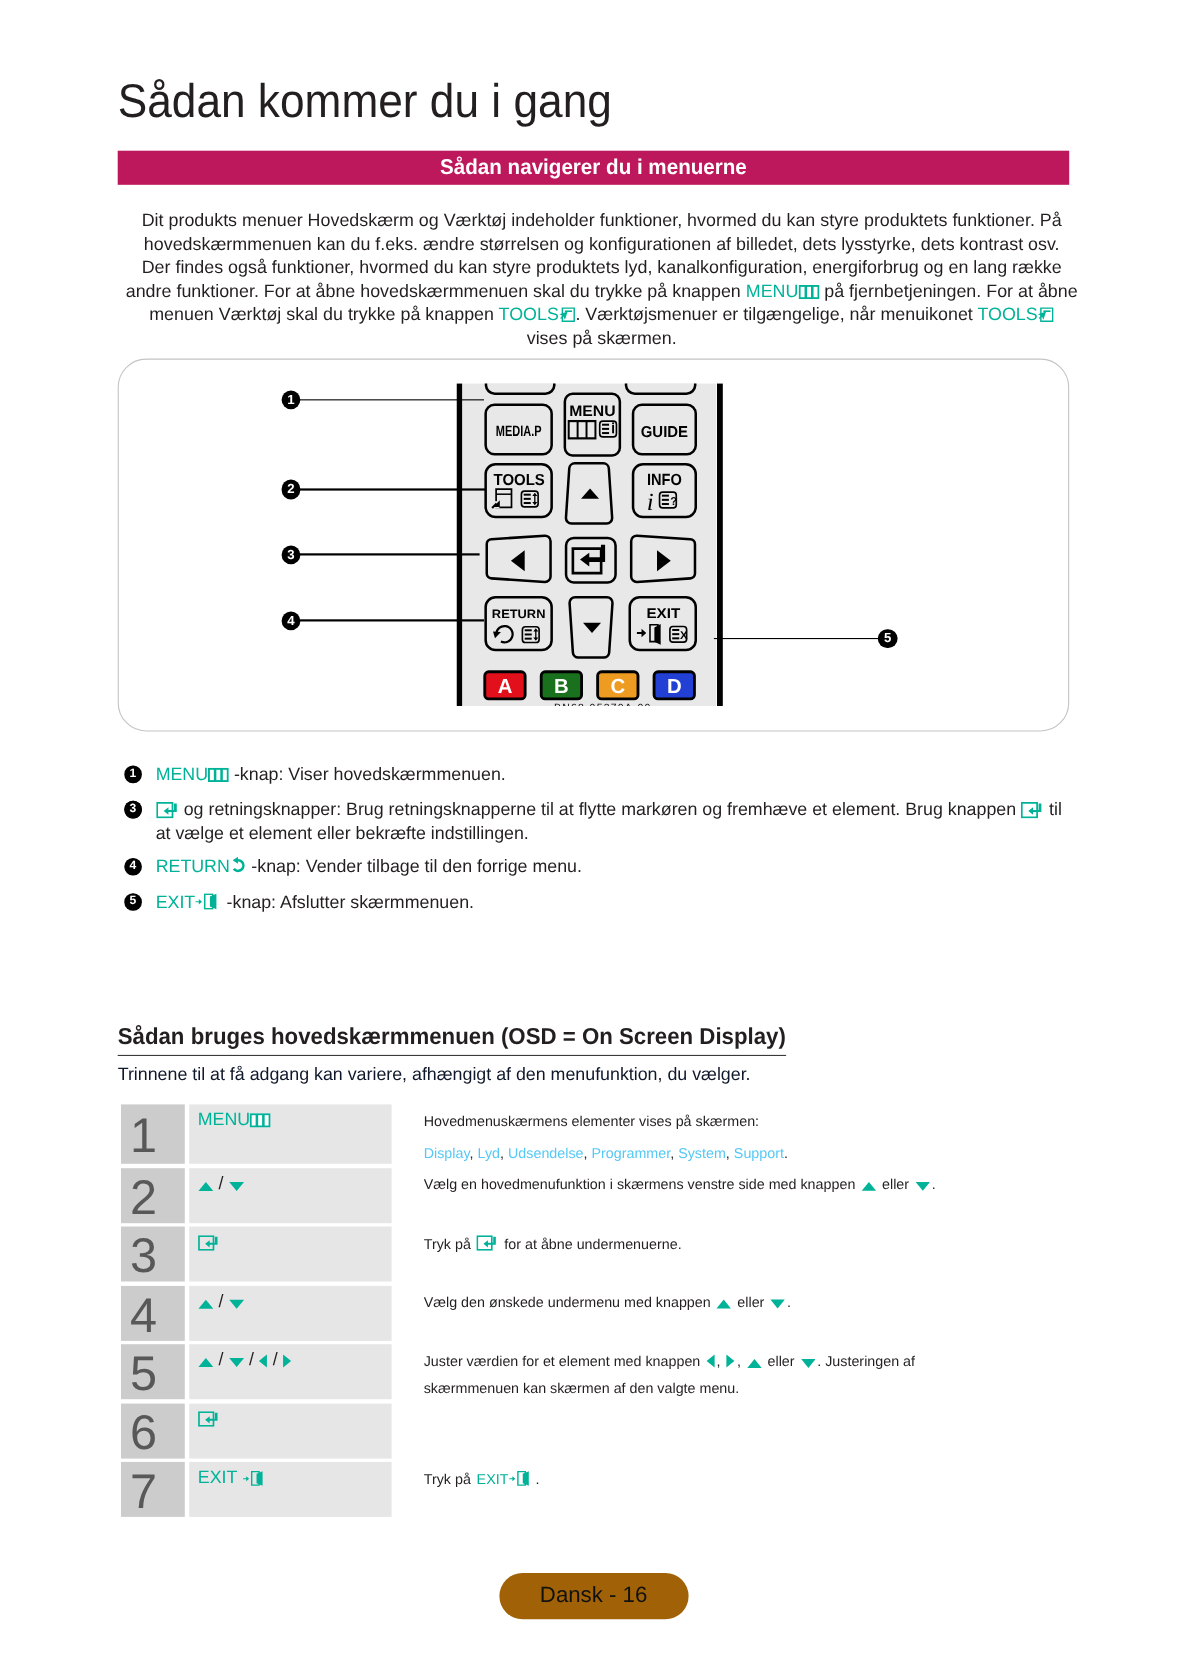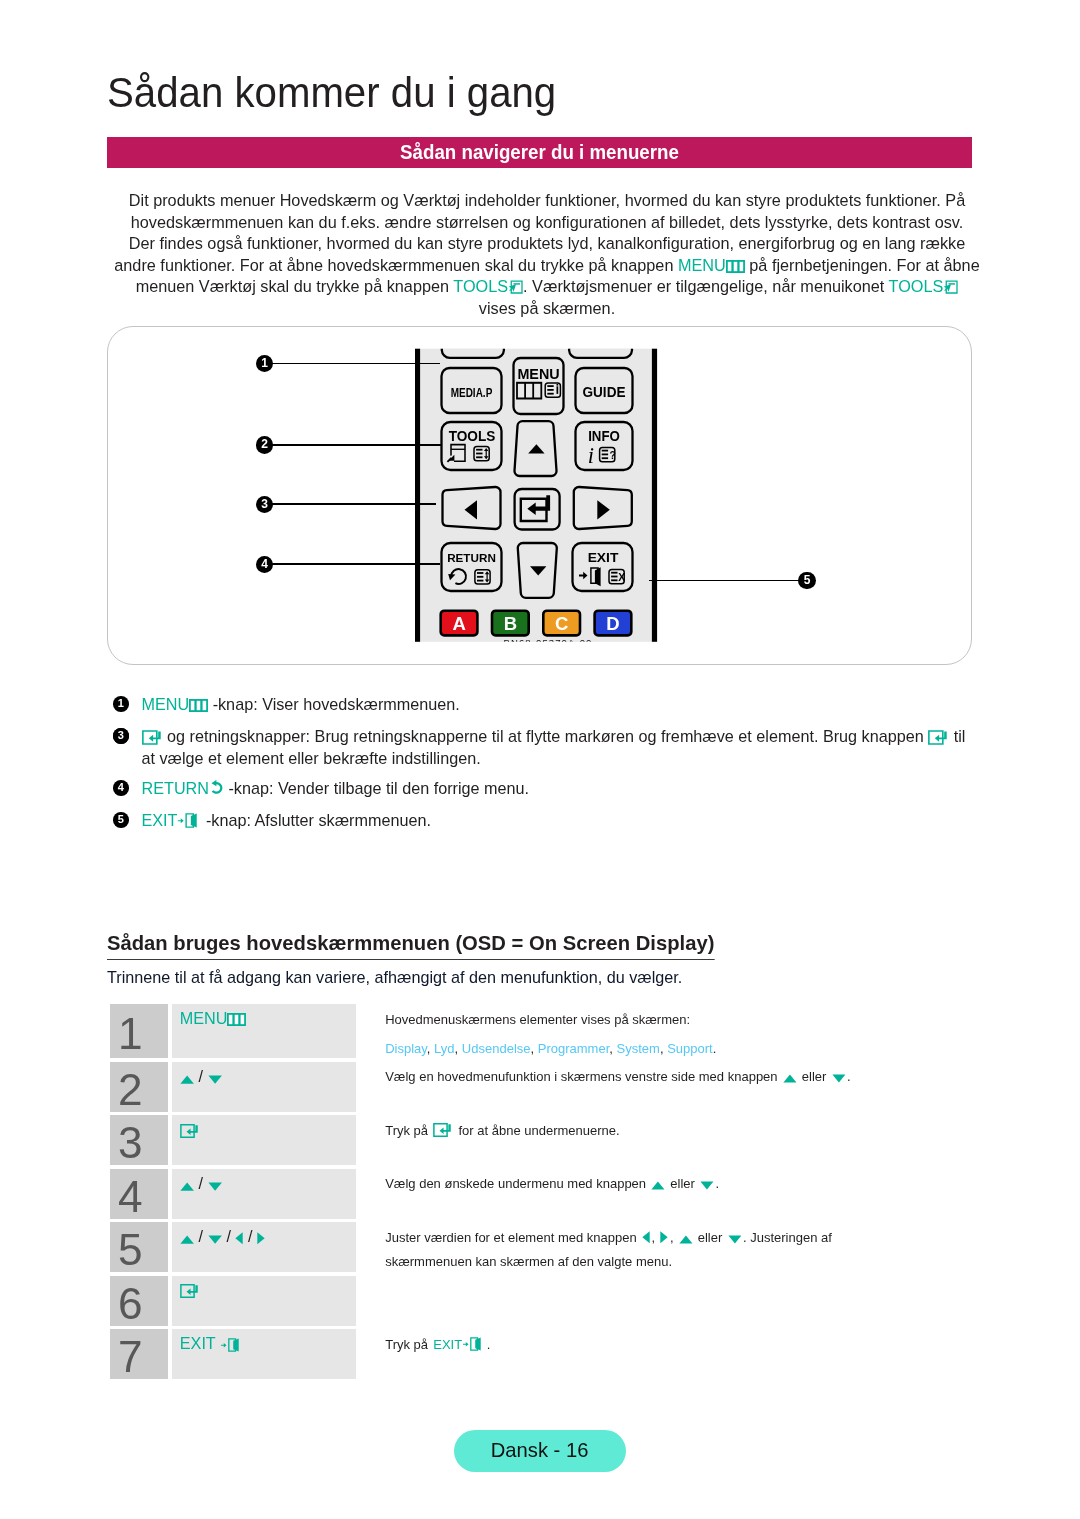--- a/index.html
+++ b/index.html
@@ -51,21 +51,21 @@
   .ckeycell .k{position:absolute;left:8px;top:4px;font-size:16.2px;color:#00b398;white-space:nowrap;
                line-height:20px;}
   .cdesc{position:absolute;left:257.3px;top:3.5px;width:640px;font-size:13px;line-height:24px;color:#231f20;
          white-space:nowrap;margin-left:18px;}
   .blue{color:#55c8f5;}
   .sep{color:#231f20;}
   .cdesc .t{padding:0 1.6px;}
 
   
   .foot{position:absolute;left:453.6px;top:1429.9px;width:172px;height:41.8px;border-radius:21px;
-        background:#5eead4;}
+        background:#a16207;}
   .foot span{display:block;text-align:center;line-height:41.8px;font-size:20.2px;font-weight:400;color:#111;}
 
   svg{display:inline-block;vertical-align:middle;}
 </style>
 </head>
 <body>
 
 <div class="page">
   <div class="h1">Sådan kommer du i gang</div>
   <div class="band">

